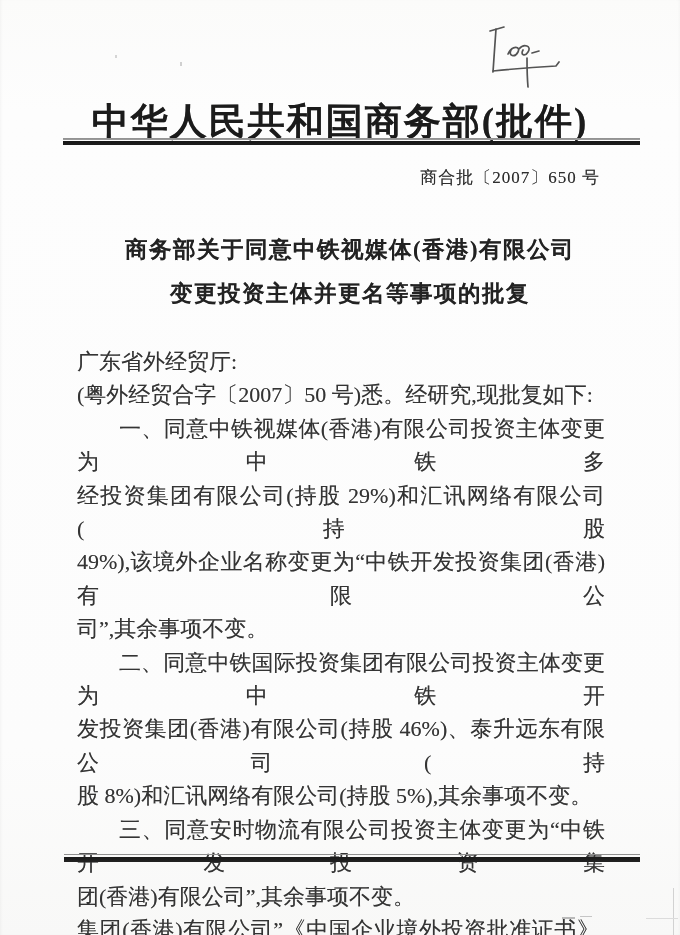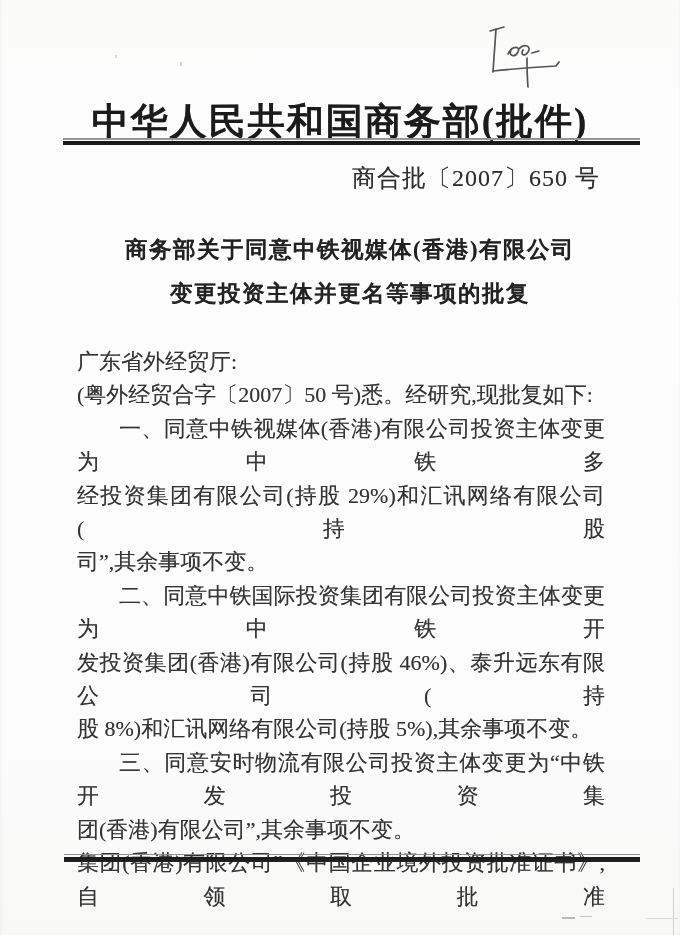--- a/index.html
+++ b/index.html
@@ -24,21 +24,21 @@
   .rule-top{
     top:138px;left:63px;width:577px;height:7px;
     background:linear-gradient(180deg,#8f8f8f 0px,#9a9a9a 1.5px,rgba(255,255,255,0) 1.5px,rgba(255,255,255,0) 2.6px,#161616 2.6px,#1d1d1d 7px);
   }
   .rule-bottom{
     top:854px;left:64px;width:576px;height:8px;
     background:linear-gradient(180deg,#8a8a8a 0px,#999 1.3px,rgba(255,255,255,0) 1.3px,rgba(255,255,255,0) 2.6px,#181818 2.6px,#222 8px);
   }
   .doc-number{
     position:absolute;top:166px;right:80px;
-    font-size:24px;line-height:24px;letter-spacing:1px;color:#2e2e2e;
+    font-size:17px;line-height:24px;letter-spacing:1px;color:#2e2e2e;
     text-shadow:0 0 .5px rgba(50,50,50,.5);
     white-space:nowrap;
     margin-left:40px;
   }
   .doc-title{
     position:absolute;top:228px;left:0;right:0;margin:0;
     text-align:center;font-size:22.5px;line-height:44px;font-weight:700;
     letter-spacing:1.5px;color:#222;
     text-shadow:0 0 .5px rgba(40,40,40,.55);
     padding-left:20px;
@@ -85,20 +85,21 @@
   <h2 class="doc-title">
     <span class="title-line">商务部关于同意中铁视媒体(香港)有限公司</span>
     <span class="title-line">变更投资主体并更名等事项的批复</span>
   </h2>
 
   <div class="body-text">
       <div class="line">广东省外经贸厅:</div>
       <div class="line">(粤外经贸合字〔2007〕50 号)悉。经研究,现批复如下:</div>
       <div class="line indent fill">一、同意中铁视媒体(香港)有限公司投资主体变更为中铁多</div>
       <div class="line fill">经投资集团有限公司(持股 29%)和汇讯网络有限公司(持股</div>
+      <div class="line fill">49%),该境外企业名称变更为“中铁开发投资集团(香港)有限公</div>
       <div class="line">司”,其余事项不变。</div>
       <div class="line indent fill">二、同意中铁国际投资集团有限公司投资主体变更为中铁开</div>
       <div class="line fill">发投资集团(香港)有限公司(持股 46%)、泰升远东有限公司(持</div>
       <div class="line">股 8%)和汇讯网络有限公司(持股 5%),其余事项不变。</div>
       <div class="line indent fill">三、同意安时物流有限公司投资主体变更为“中铁开发投资集</div>
       <div class="line">团(香港)有限公司”,其余事项不变。</div>
       <div class="line fill">集团(香港)有限公司”《中国企业境外投资批准证书》,自领取批准</div>
     </div>
 
   <div class="rule rule-bottom"></div>

